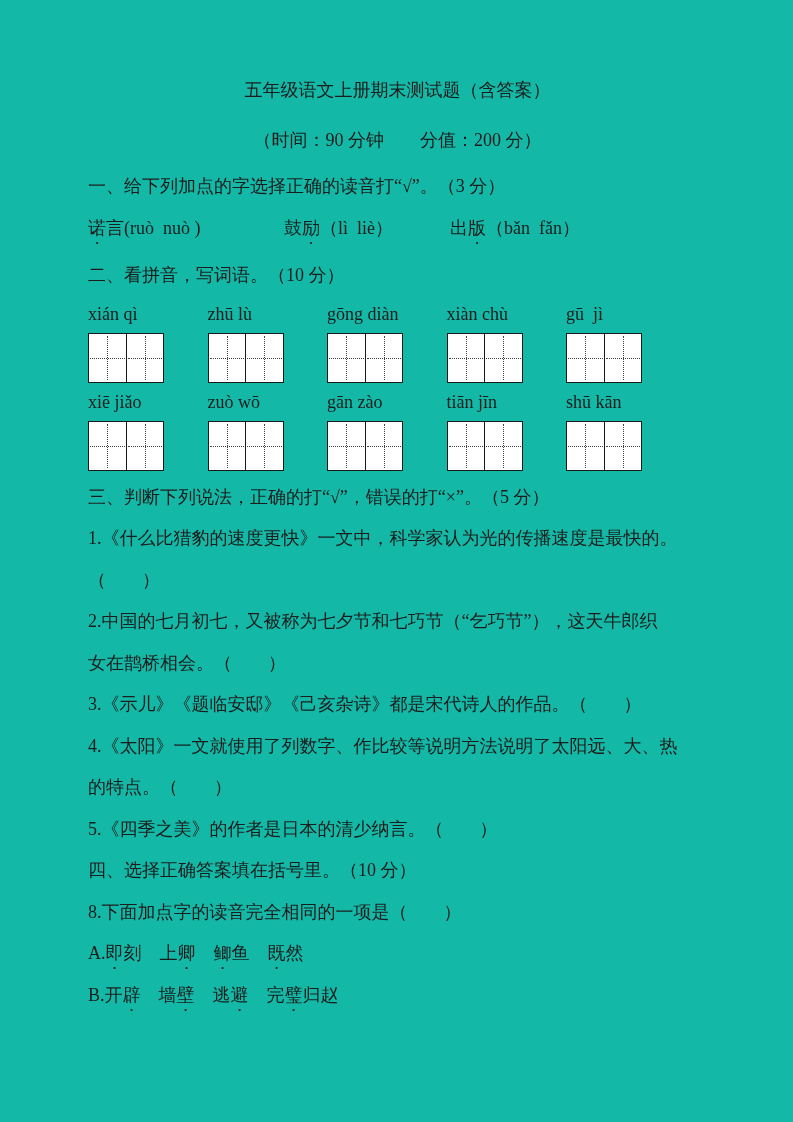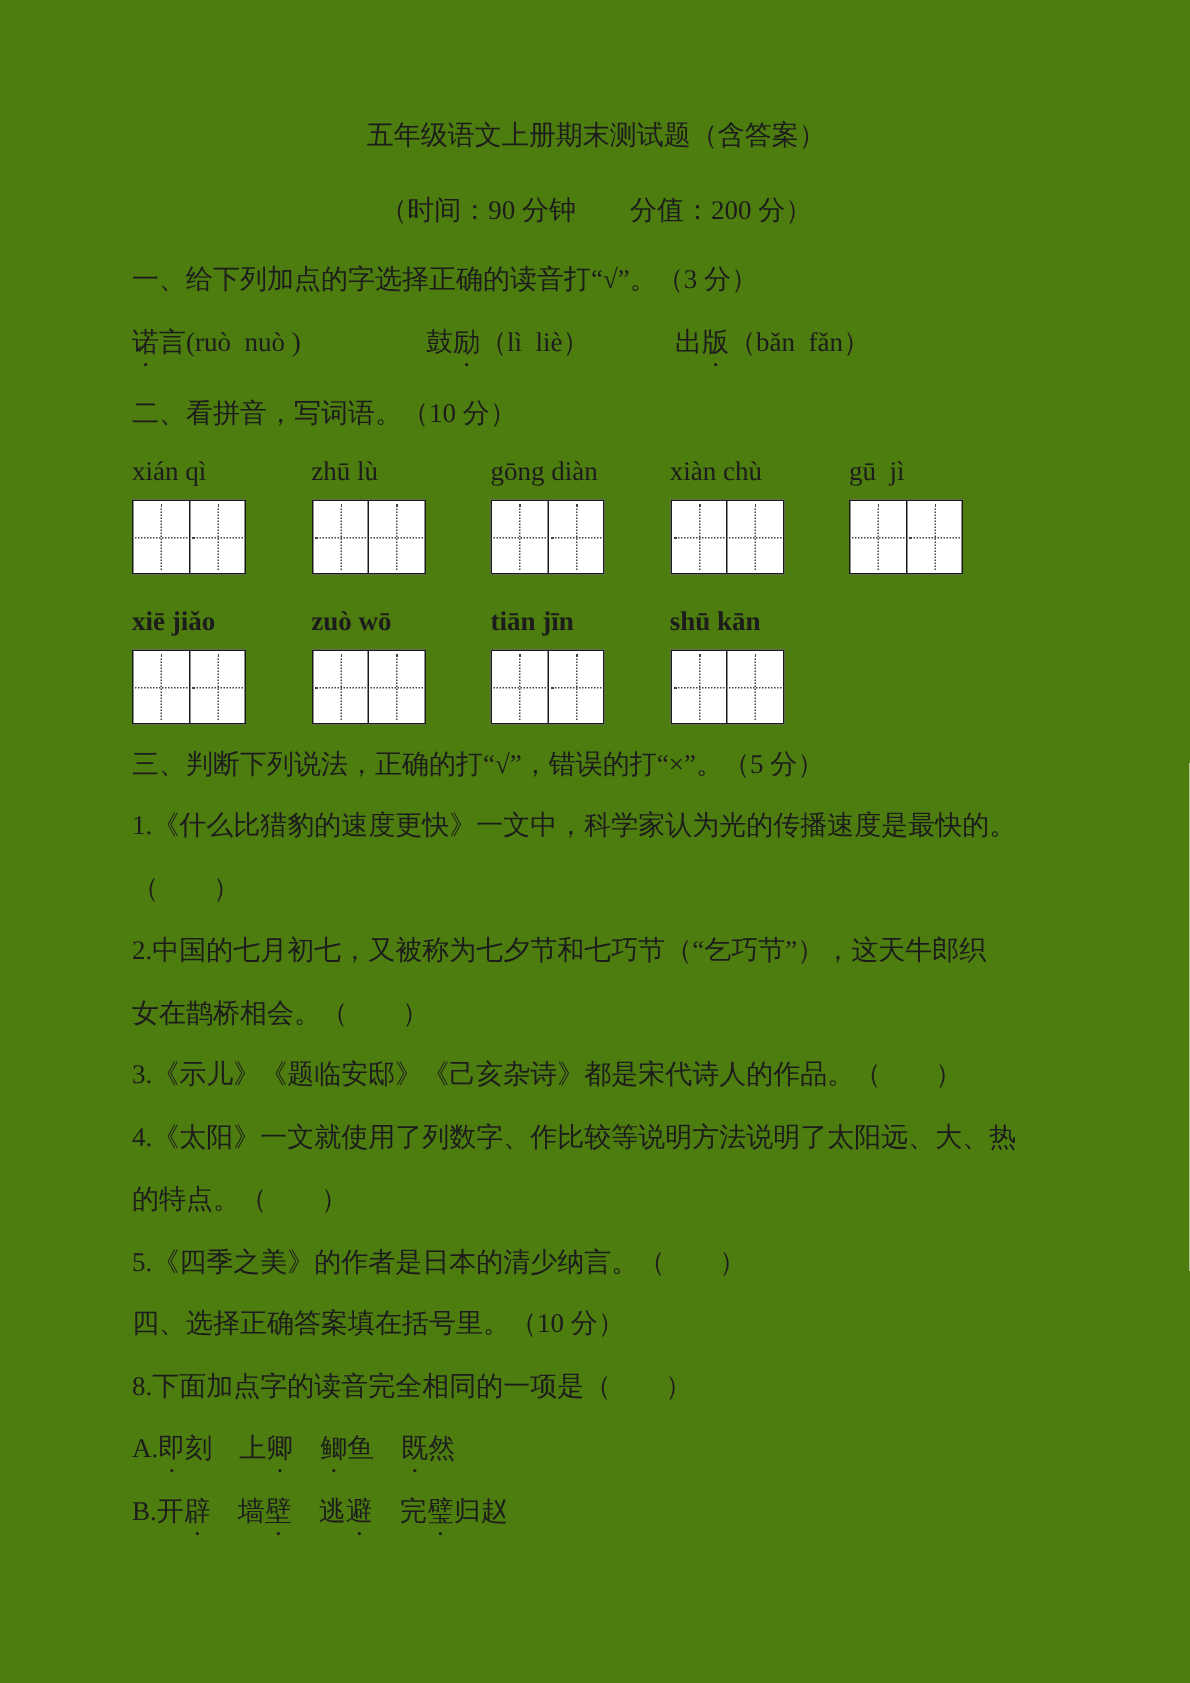--- a/index.html
+++ b/index.html
@@ -1,19 +1,19 @@
 <!DOCTYPE html>
 <html><head>
 <meta charset="utf-8">
 <style>
   html,body{margin:0;padding:0;background:#ffffff;}
   .page{
     position:relative;
     width:793px;height:1122px;
-    background:#4d7c0f;
+    background:#14b8a6;
     overflow:hidden;
     color:#1c1c1c;
     font-family:"Liberation Serif","DejaVu Serif",serif;
   }
   .content{padding:0 86px 0 88px;}
   .title{
     margin:78px 0 0 0;
     text-align:center;
     font-size:18px;line-height:24px;
     white-space:pre;
@@ -38,21 +38,21 @@
   .wordrow .word-item:nth-child(2){width:166px;}
   
   .em-dot{
     -webkit-text-emphasis:filled dot #1c1c1c;
     text-emphasis:filled dot #1c1c1c;
     -webkit-text-emphasis-position:under right;
     text-emphasis-position:under right;
   }
   
   .py-grid-row{display:flex;margin-top:2px;}
-  .py-grid-row + .py-grid-row{margin-top:16px;font-weight:bold;}
+  .py-grid-row + .py-grid-row{margin-top:4px;}
   .word-col{width:119.5px;flex:0 0 auto;}
   .word-col:last-child{width:auto;}
   .pinyin{
     font-size:18px;line-height:30px;
     margin-bottom:4px;white-space:pre;
   }
   .tzg{
     display:flex;
     width:74px;height:48px;
     border:1.6px solid #1a1a1a;
@@ -129,20 +129,27 @@
           </div>
         </div>
         <div class="word-col">
           <div class="pinyin">zuò wō</div>
           <div class="tzg">
             <div class="cell"></div>
             <div class="cell"></div>
           </div>
         </div>
         <div class="word-col">
+          <div class="pinyin">gān zào</div>
+          <div class="tzg">
+            <div class="cell"></div>
+            <div class="cell"></div>
+          </div>
+        </div>
+        <div class="word-col">
           <div class="pinyin">tiān jīn</div>
           <div class="tzg">
             <div class="cell"></div>
             <div class="cell"></div>
           </div>
         </div>
         <div class="word-col">
           <div class="pinyin">shū kān</div>
           <div class="tzg">
             <div class="cell"></div>

